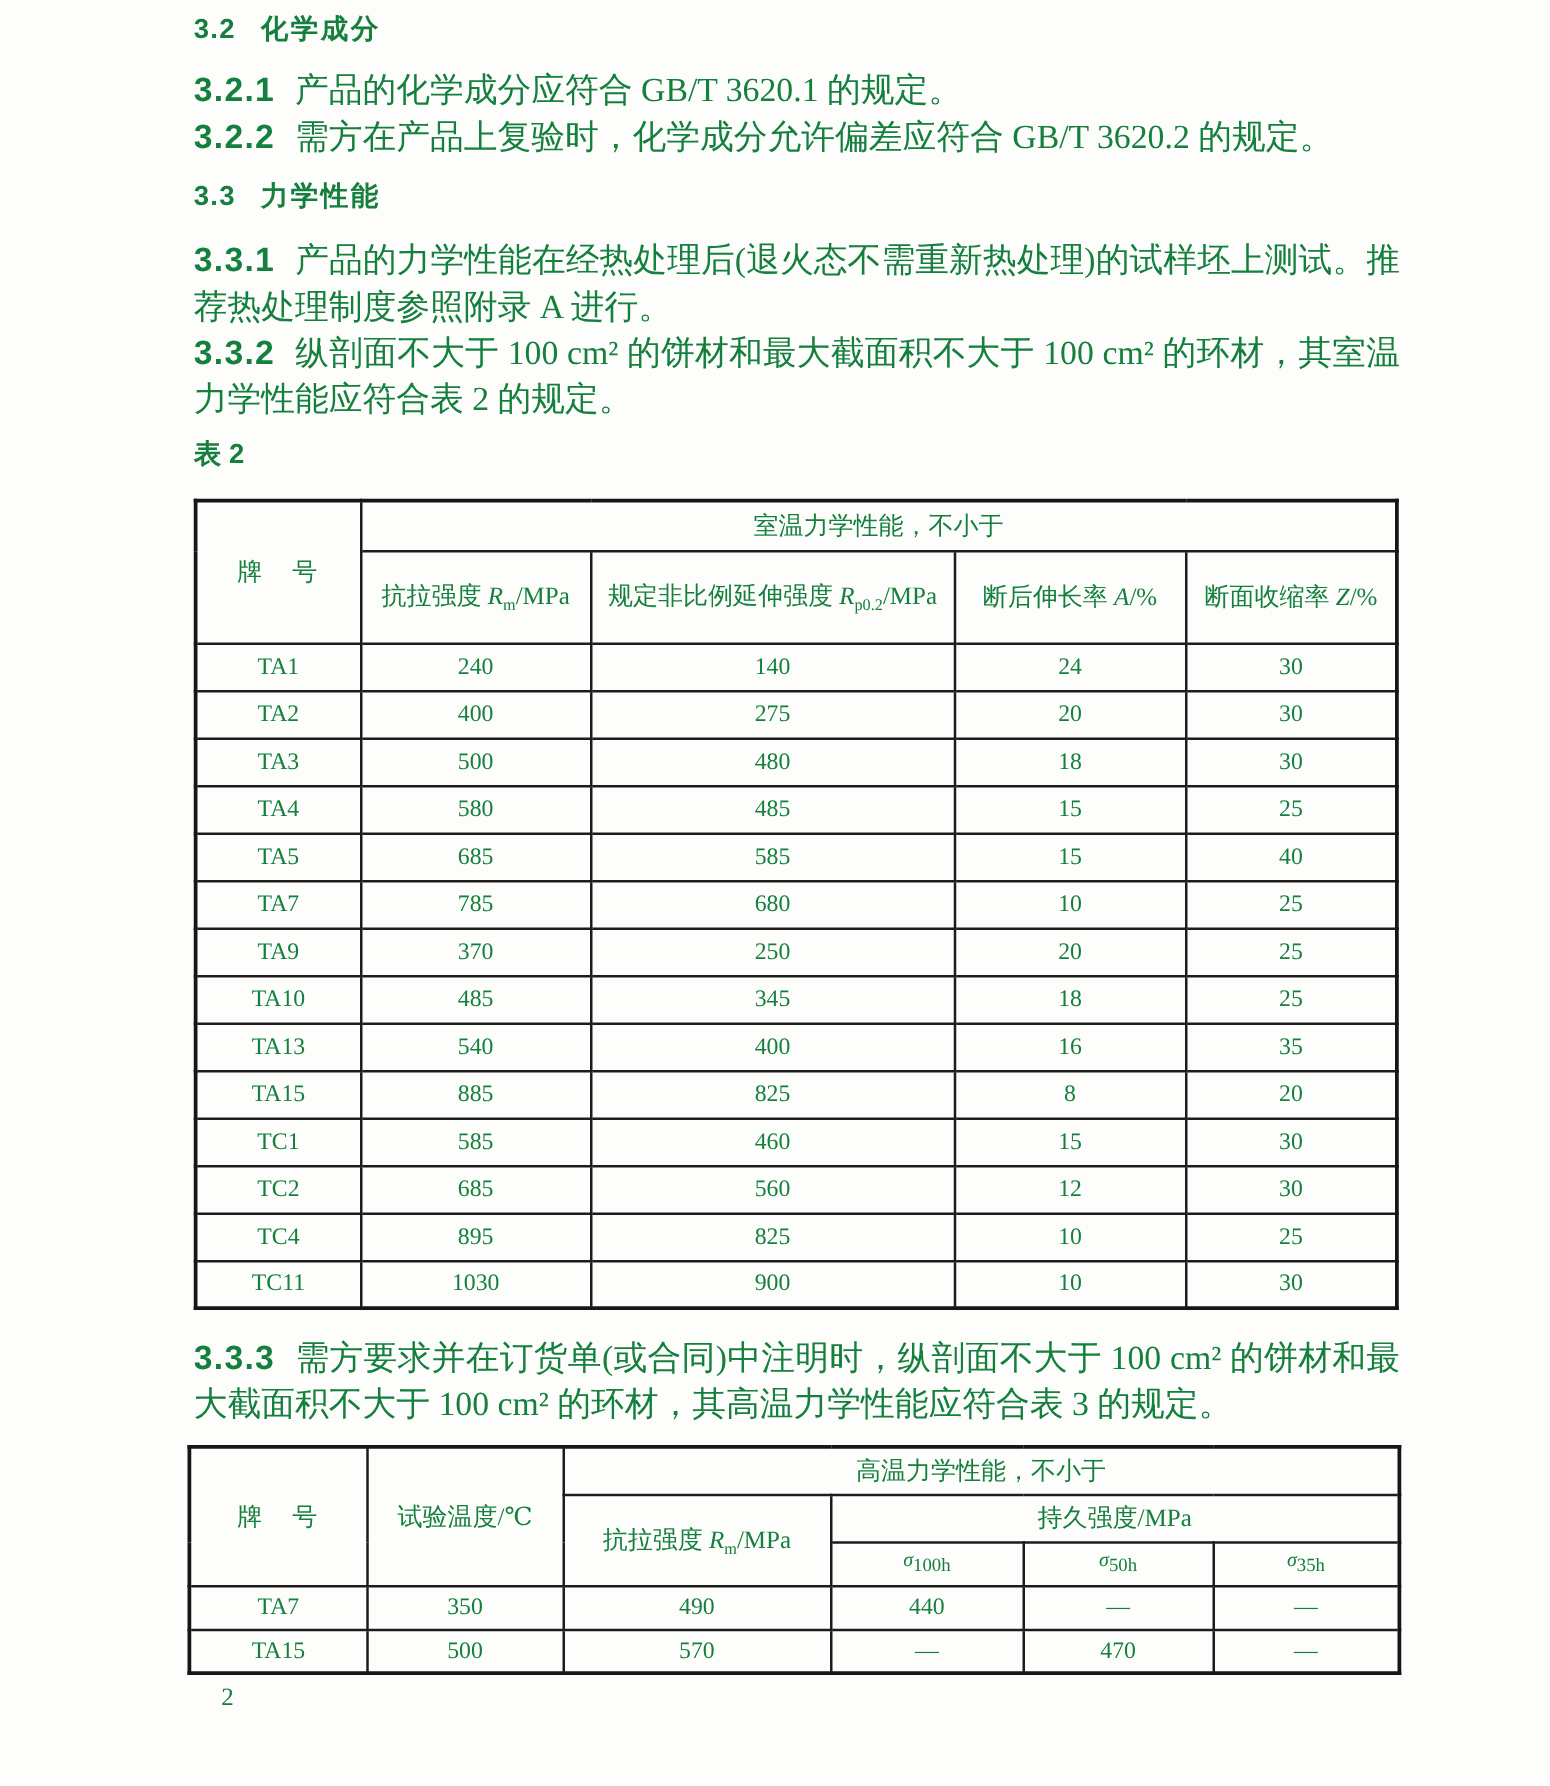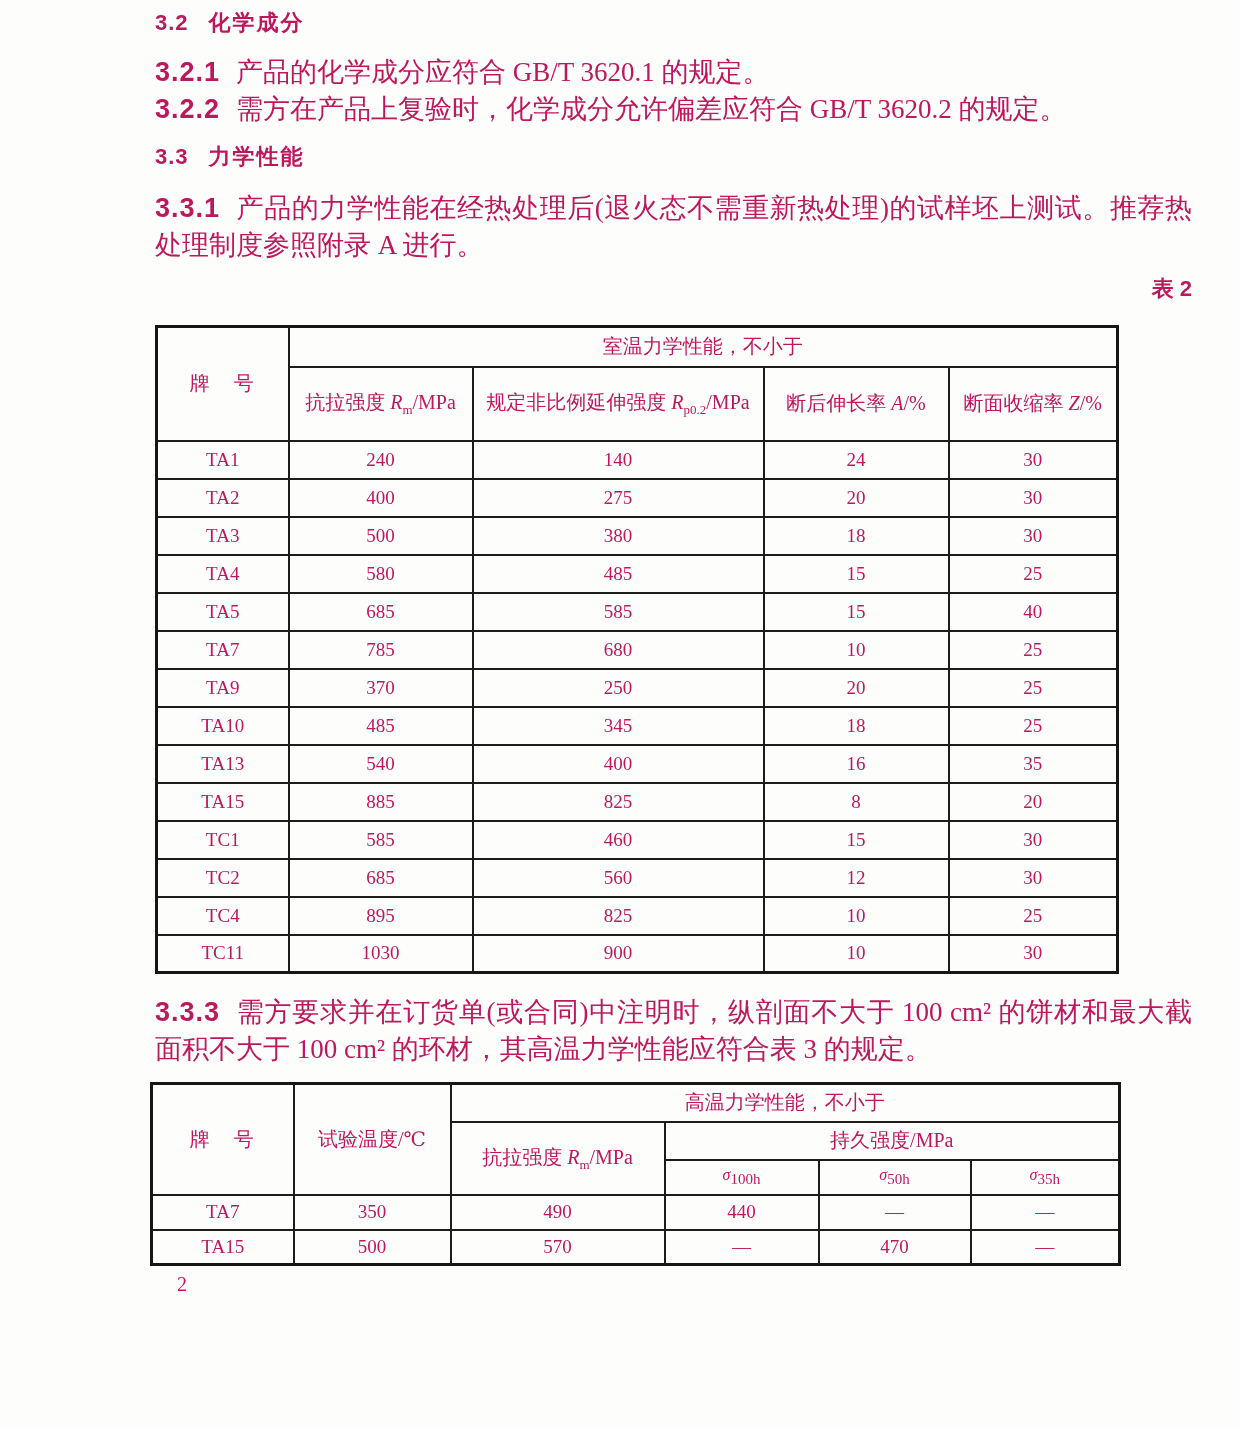--- a/index.html
+++ b/index.html
@@ -2,23 +2,23 @@
 <html><head>
 <meta charset="utf-8">
 <style>
   * { box-sizing: border-box; }
   html, body { margin: 0; padding: 0; background: #ffffff; }
   .page {
     position: relative;
     width: 1240px;
     height: 1429px;
     background: #fdfdfc;
-    color: #be185d;
+    color: #15803d;
     font-family: "Liberation Serif", "DejaVu Serif", serif;
-    padding: 8px 48px 0 155px;
+    padding: 8px 120px 0 155px;
     overflow: hidden;
   }
   .sec-heading {
     font-family: "Liberation Sans", "DejaVu Sans", sans-serif;
     font-weight: bold;
     font-size: 22px;
     line-height: 30px;
   }
   .sec-heading .num { margin-right: 20px; letter-spacing: 1px; }
   .sec-heading .ttl { letter-spacing: 2px; }
@@ -33,21 +33,21 @@
     font-weight: bold;
     margin-right: 16px;
     letter-spacing: 1px;
   }
   .h33 { margin-top: 14px; margin-bottom: 18px; }
   .h32 { margin-bottom: 16px; }
   .table-caption {
     font-family: "Liberation Sans", "DejaVu Sans", sans-serif;
     font-weight: bold;
     font-size: 22px;
-    text-align: right;
+    text-align: left;
     height: 30px;
     line-height: 30px;
   }
   .cap2 { margin-top: 10px; }
   .cap3 { margin-top: 16px; }
   table {
     border-collapse: collapse;
     table-layout: fixed;
     border: 3px solid #161616;
   }
@@ -107,20 +107,23 @@
     <span class="num">3.2.2</span><span>需方在产品上复验时，化学成分允许偏差应符合 GB/T 3620.2 的规定。</span>
   </p>
 
   <div class="sec-heading h33">
     <span class="num">3.3</span><span class="ttl">力学性能</span>
   </div>
 
   <p class="para">
     <span class="num">3.3.1</span><span>产品的力学性能在经热处理后(退火态不需重新热处理)的试样坯上测试。推荐热处理制度参照附录 A 进行。</span>
   </p>
+  <p class="para">
+    <span class="num">3.3.2</span><span>纵剖面不大于 100 cm² 的饼材和最大截面积不大于 100 cm² 的环材，其室温力学性能应符合表 2 的规定。</span>
+  </p>
 
   <div class="table-caption cap2">表 2</div>
 
   <table class="t2">
     <colgroup>
         <col class="c0">
         <col class="c1">
         <col class="c2">
         <col class="c3">
         <col class="c4">
@@ -148,21 +151,21 @@
         <tr>
           <td>TA2</td>
           <td>400</td>
           <td>275</td>
           <td>20</td>
           <td>30</td>
         </tr>
         <tr>
           <td>TA3</td>
           <td>500</td>
-          <td>380</td>
+          <td>480</td>
           <td>18</td>
           <td>30</td>
         </tr>
         <tr>
           <td>TA4</td>
           <td>580</td>
           <td>485</td>
           <td>15</td>
           <td>25</td>
         </tr>

